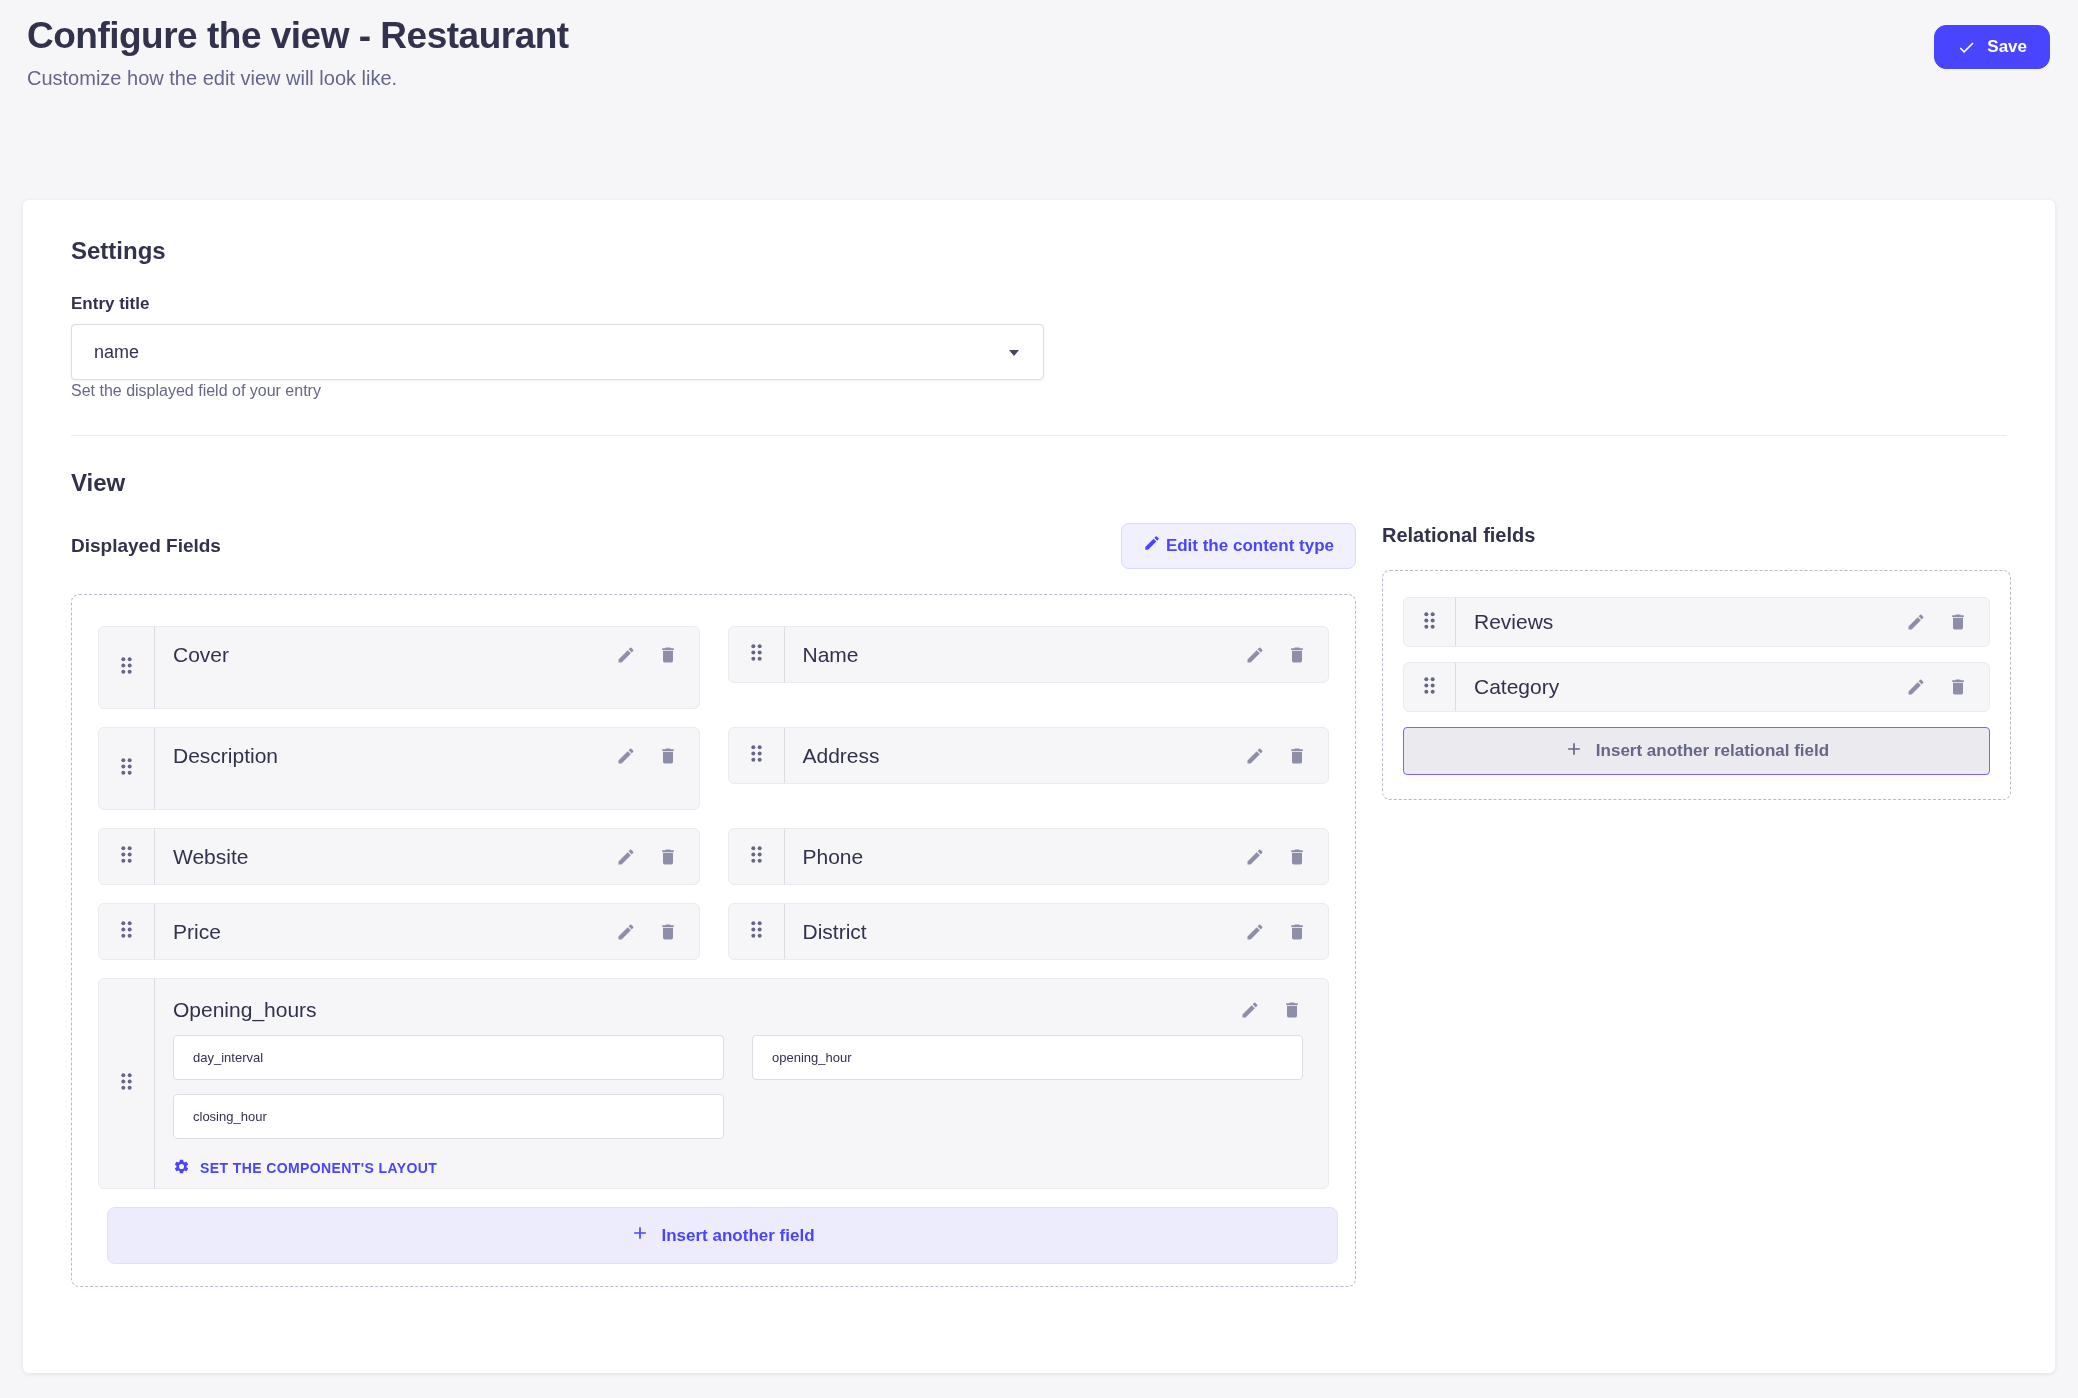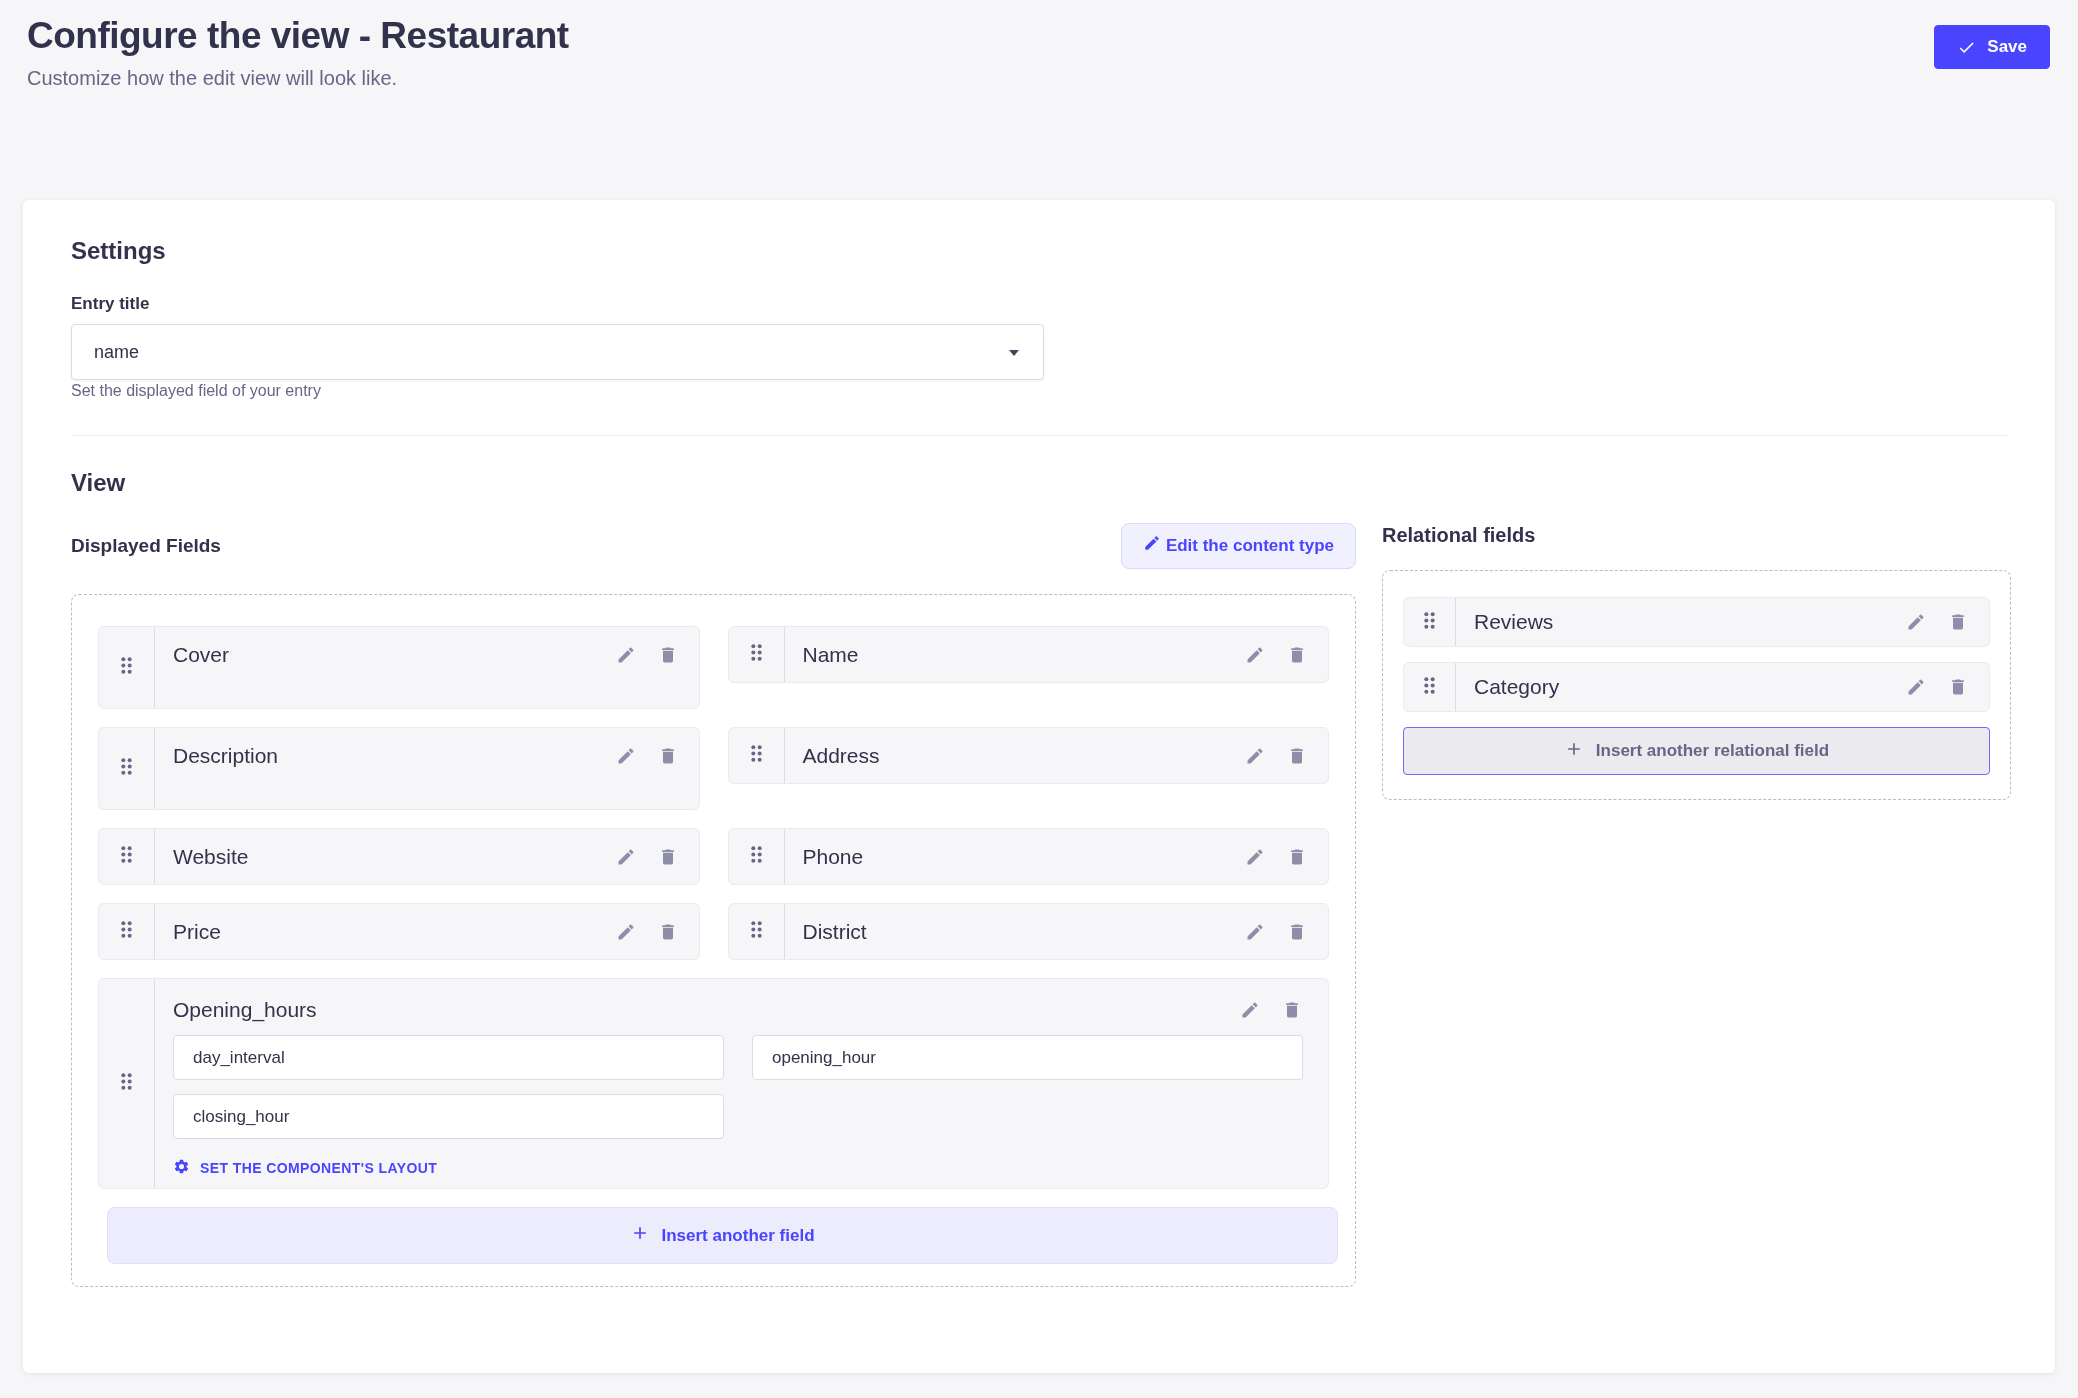--- a/index.html
+++ b/index.html
@@ -11,21 +11,21 @@
     overflow: hidden;
     position: relative;
   }
 
   
   .header { height: 200px; padding: 12px 28px 0 27px; position: relative; }
   .page-title { font-size: 37px; font-weight: 700; letter-spacing: -0.5px; line-height: 48px; color: #32324d; }
   .page-subtitle { margin-top: 4px; font-size: 20px; color: #666687; line-height: 28px; }
   .save-btn {
     position: absolute; top: 25px; right: 28px; height: 44px;
-    background: #4945ff; border: 1px solid #4945ff; border-radius: 4px;
+    background: #4945ff; border: 1px solid #4945ff; border-radius: 12px;
     color: #ffffff; font-size: 17px; font-weight: 600; font-family: inherit;
     display: inline-flex; align-items: center; gap: 11px; padding: 0 22px; cursor: pointer;
   }
   .save-btn svg { display: block; }
 
   
   .card {
     margin: 0 23px; height: 1173px; background: #ffffff;
     border-radius: 6px; box-shadow: 0 1px 5px rgba(33,33,52,.09);
     padding: 0 48px;
@@ -85,21 +85,21 @@
   .icon-btn svg { display: block; }
 
   
   .component-box { height: 211px; }
   .comp-content { flex: 1; padding: 15px 25px 0 18px; min-width: 0; }
   .comp-head { display: flex; align-items: center; height: 32px; }
   .comp-row { display: flex; gap: 28px; margin-top: 14px; }
   .comp-row.first { margin-top: 9px; }
   .subfield {
     flex: 1; height: 45px; background: #ffffff; border: 1px solid #dcdce4; border-radius: 4px;
-    display: flex; align-items: center; padding: 0 19px; font-size: 17px; font-weight: 500;
+    display: flex; align-items: center; padding: 0 19px; font-size: 13px; font-weight: 500;
     color: #32324d; cursor: grab; min-width: 0;
   }
   .subfield.half { flex: none; width: calc(50% - 14px); }
   .layout-link {
     margin-top: 19px; display: inline-flex; align-items: center; gap: 10px;
     background: transparent; border: none; padding: 0; cursor: pointer; font-family: inherit;
     color: #4945ff; font-size: 14px; font-weight: 700; letter-spacing: 0.4px;
   }
 
   .insert-field-btn {

